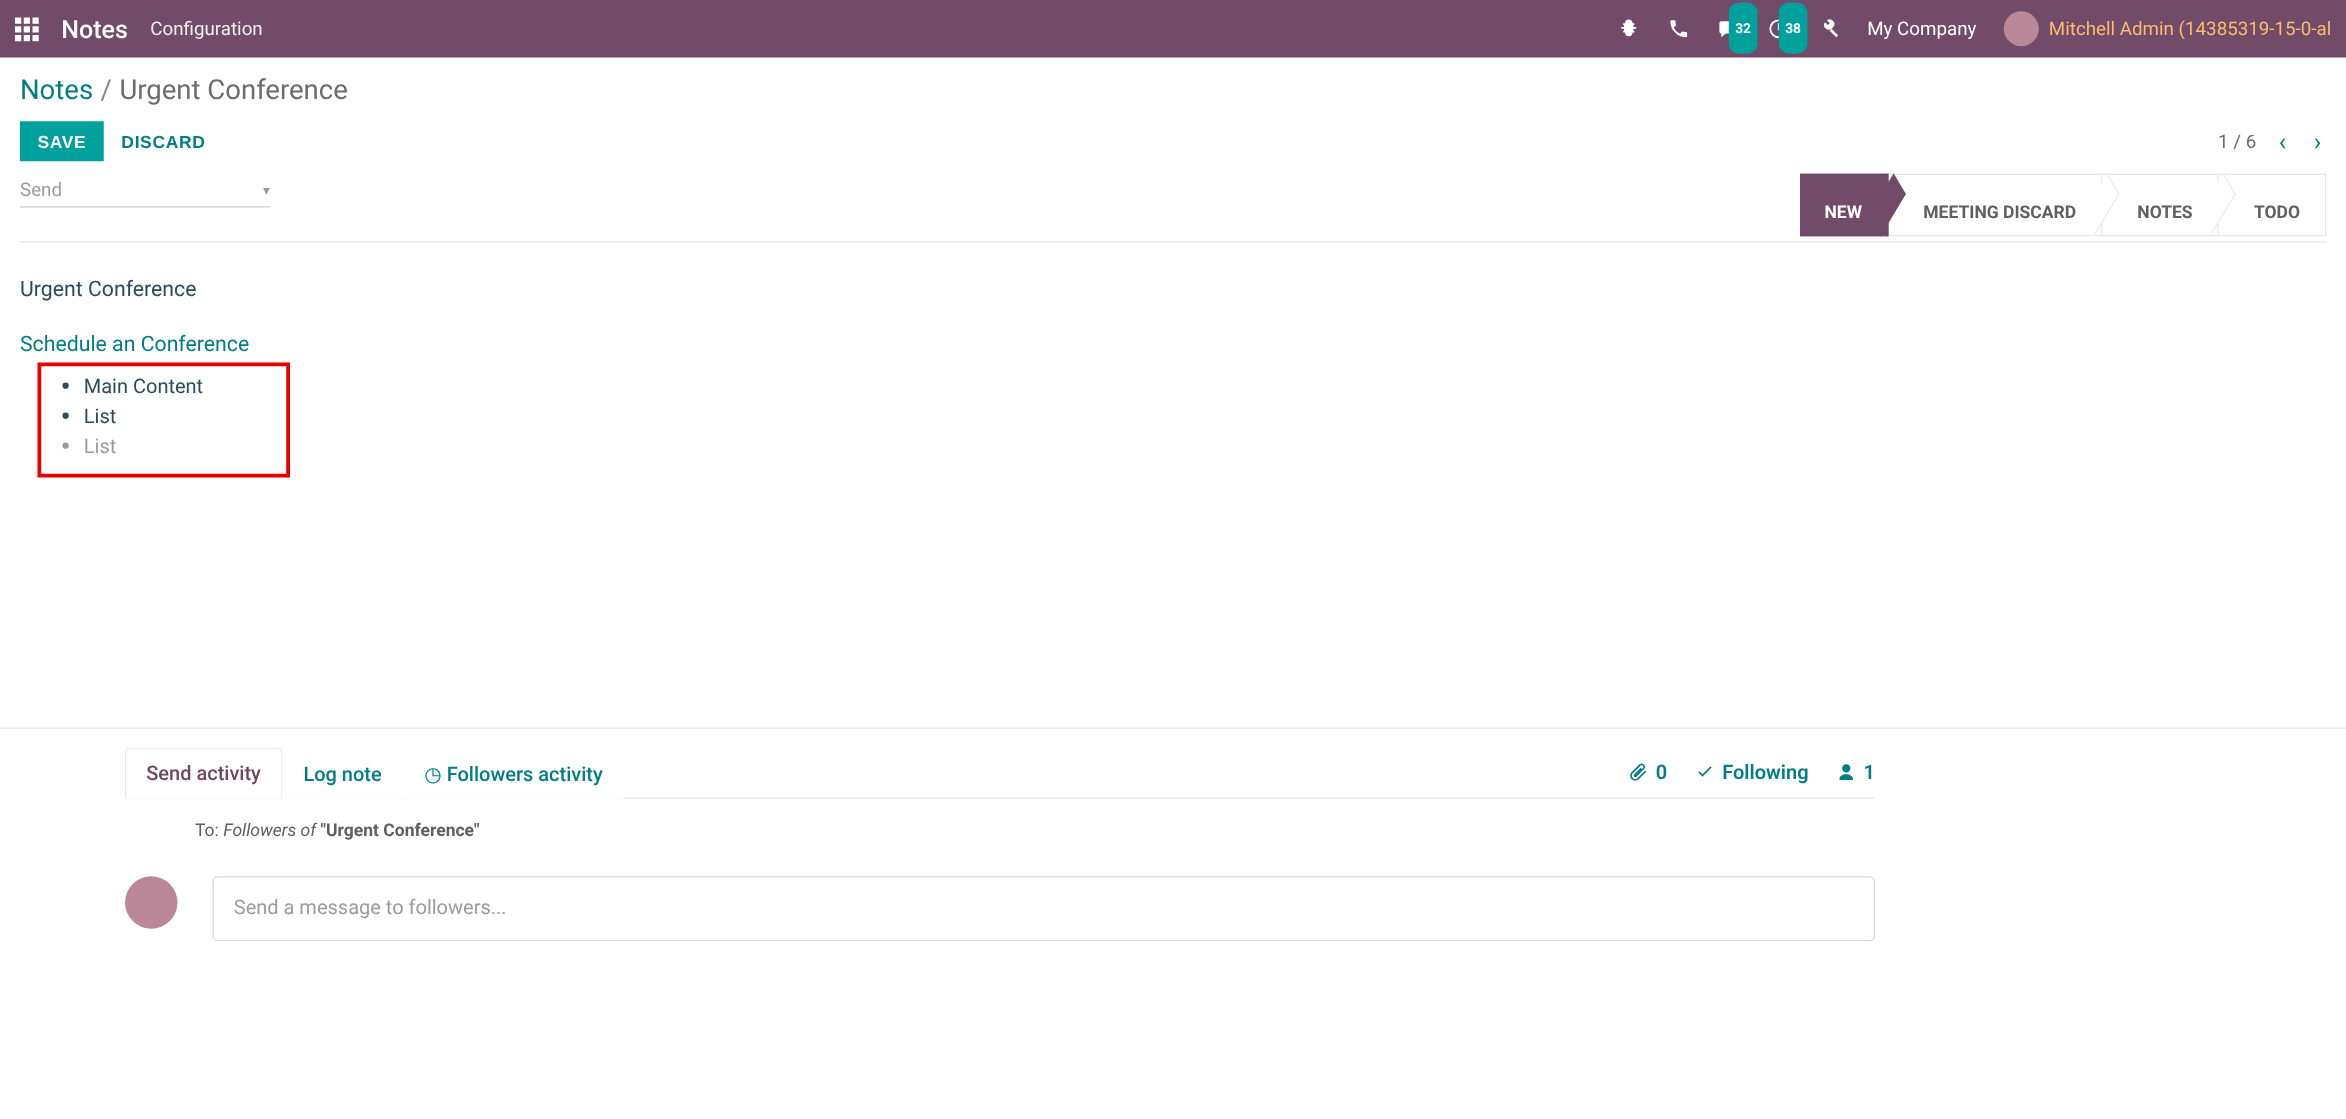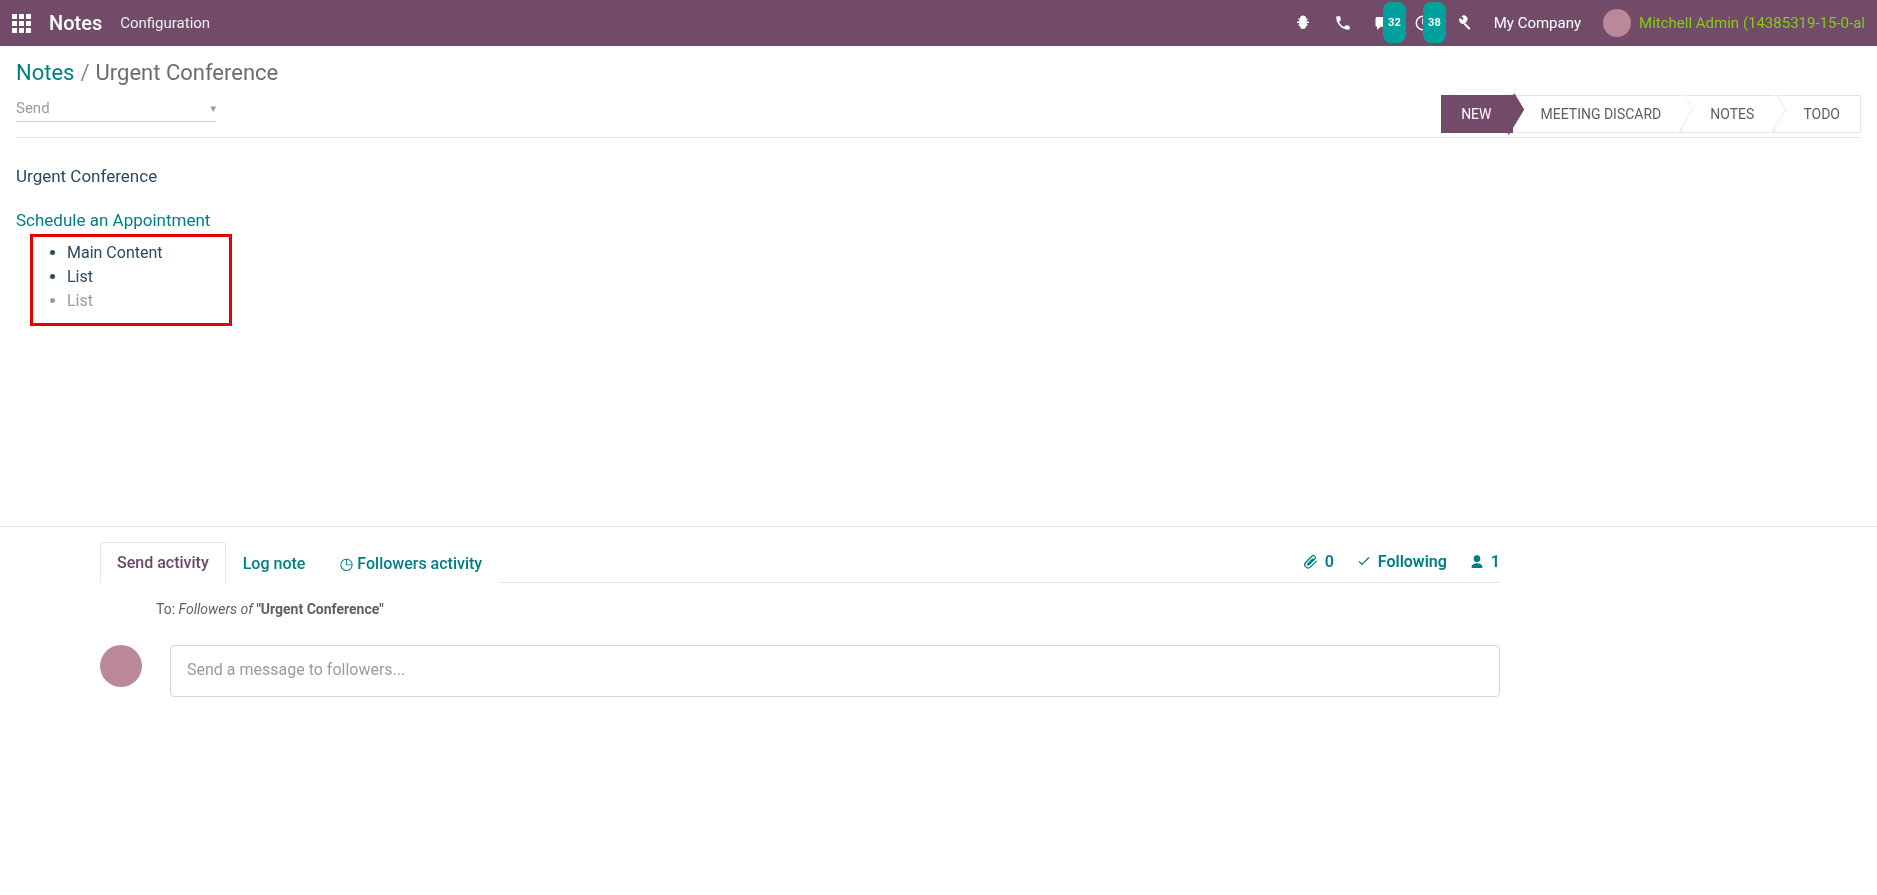--- a/index.html
+++ b/index.html
@@ -12,41 +12,41 @@
   .apps-grid span { background: #fff; width: 5px; height: 5px; }
   .brand { font-size: 20px; font-weight: 500; color: #fff; }
   .nav-menu-item { font-size: 15px; color: #eee; }
   .nav-right { margin-left: auto; display: flex; align-items: center; gap: 22px; }
   .nav-icon { fill: #fff; width: 18px; height: 18px; }
   .nav-icon-wrap { position: relative; cursor: pointer; display:flex; align-items:center; }
   .badge { position: absolute; top: -12px; right: -14px; background: #00a09d; color: #fff; font-size: 11px; font-weight: 700; padding: 14px 5px; border-radius: 8px; }
   .company-name { font-size: 15px; color: #fff; }
   .avatar { width: 28px; height: 28px; border-radius: 50%; background: #b89; display:inline-block; }
   .user-block { display:flex; align-items:center; gap:8px; }
-  .user-name { font-size: 15px; color:#84cc16; }
+  .user-name { font-size: 15px; color:#fdba74; }
   
   
   .control-bar { padding: 14px 16px 0 16px; }
   .breadcrumb { font-size: 22px; display:flex; align-items:center; gap:6px; }
   .breadcrumb .root { color: #017e84; cursor:pointer; }
   .breadcrumb .sep { color: #888; }
   .breadcrumb .current { color: #6c6c6c; }
   .action-row { display:flex; align-items:center; margin-top:12px; }
   .btn-primary { background:#00a09d; color:#fff; border:none; padding:8px 14px; font-weight:700; font-size:14px; cursor:pointer; letter-spacing:.5px; }
   .btn-link { background:none; border:none; color:#017e84; font-weight:700; font-size:14px; padding:8px 14px; letter-spacing:.5px; cursor:pointer; }
   .pager { margin-left:auto; display:flex; align-items:center; gap:14px; color:#6c6c6c; font-size:15px; }
   .pager .arrow { color:#017e84; font-size:20px; cursor:pointer; padding:0 4px; }
 
   
   .form-sheet { padding: 10px 16px 0 16px; }
   .top-row { display:flex; align-items:flex-start; border-bottom:1px solid #e5e5e5; padding-bottom:4px; }
   .tags-field { width:200px; border-bottom:1px solid #ccc; color:#9b9b9b; font-size:15px; padding:4px 0; display:flex; justify-content:space-between; align-items:center; cursor:text; }
   .tags-field .caret { color:#999; font-size:11px; }
   .statusbar { margin-left:auto; display:flex; }
-  .status-stage { position:relative; padding:10px 20px 10px 28px; font-size:14px; font-weight:400; color:#5f5f5f; background:#fff; border:1px solid #e5e5e5; border-left:none; cursor:pointer; }
+  .status-stage { position:relative; padding:22px 20px 10px 28px; font-size:14px; font-weight:700; color:#5f5f5f; background:#fff; border:1px solid #e5e5e5; border-left:none; cursor:pointer; }
   .status-stage::after { content:""; position:absolute; right:-11px; top:0; bottom:0; width:22px; background:inherit; border-top:1px solid #e5e5e5; border-right:1px solid #e5e5e5; transform: scaleX(.6) rotate(45deg); z-index:1; }
   .status-stage:last-child::after{display:none;}
   .status-stage.active { background:#714b67; color:#fff; border-color:#714b67; }
   .status-stage.active::after{ border-color:#714b67; }
   .status-stage:first-child { padding-left:20px; }
 
   .note-body { padding: 28px 0 0 0; }
   .note-title { color:#2b4a5c; font-size:17px; margin-bottom:24px; }
   .note-sub { color:#017e84; font-size:17px; margin-bottom:4px; cursor:pointer; }
   .red-box { border:3px solid #e60000; padding:4px 6px 10px 4px; width:202px; margin-left:14px; }
@@ -126,39 +126,48 @@
     </div>
   </div>
 </div>
 
 <div class="control-bar">
   <div class="breadcrumb">
     <span class="root">Notes</span>
     <span class="sep">/</span>
     <span class="current">Urgent Conference</span>
   </div>
+  <div class="action-row">
+    <button class="btn-primary">SAVE</button>
+    <button class="btn-link">DISCARD</button>
+    <div class="pager">
+      <span>1 / 6</span>
+      <span class="arrow">‹</span>
+      <span class="arrow">›</span>
+    </div>
+  </div>
 </div>
 
 <div class="form-sheet">
   <div class="top-row">
     <div class="tags-field">
       <span>Send</span>
       <span class="caret">▾</span>
     </div>
     <div class="statusbar">
       <div class="status-stage active">NEW</div>
       <div class="status-stage">MEETING DISCARD</div>
       <div class="status-stage">NOTES</div>
       <div class="status-stage">TODO</div>
     </div>
   </div>
 
   <div class="note-body">
     <div class="note-title">Urgent Conference</div>
-    <div class="note-sub">Schedule an Appointment</div>
+    <div class="note-sub">Schedule an Conference</div>
     <div class="red-box">
       <ul>
         <li>Main Content</li>
         <li>List</li>
         <li class="muted">List</li>
       </ul>
     </div>
   </div>
 </div>
 

